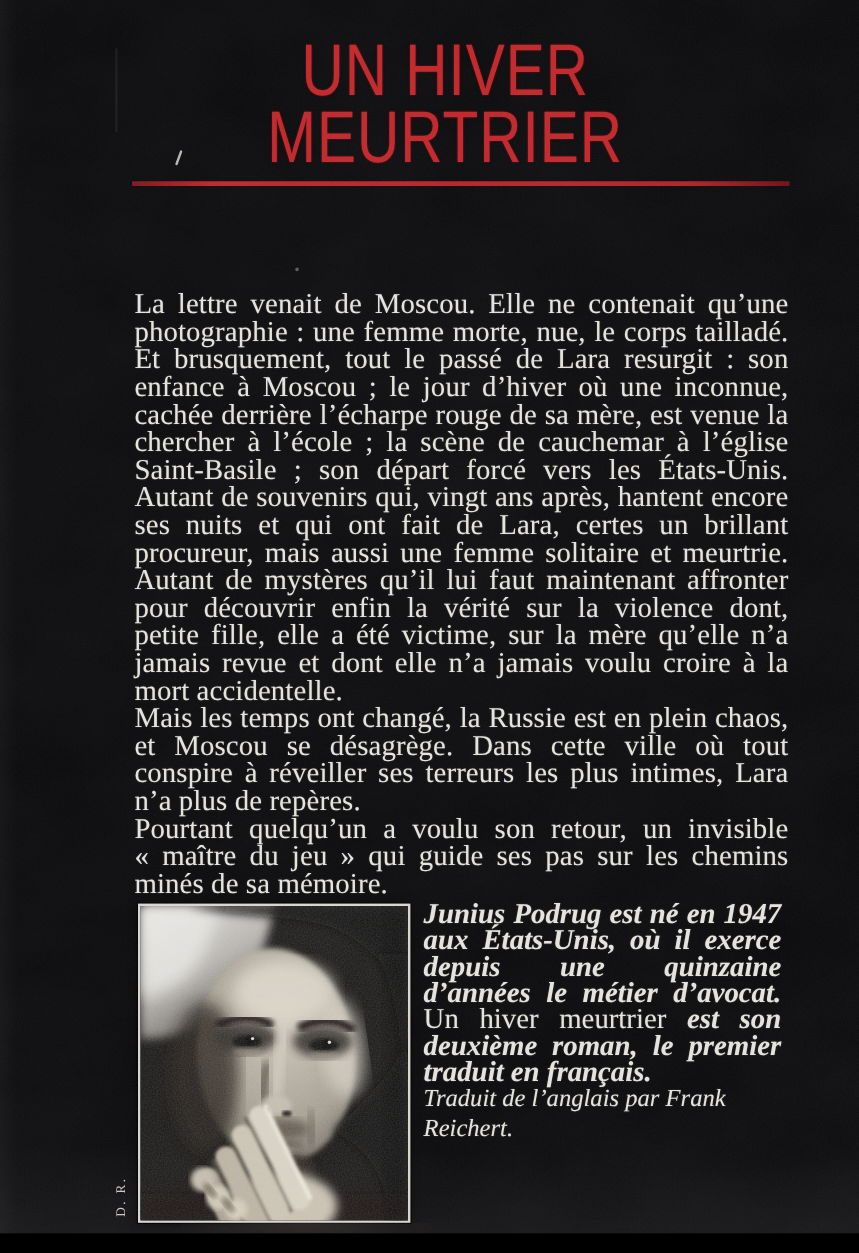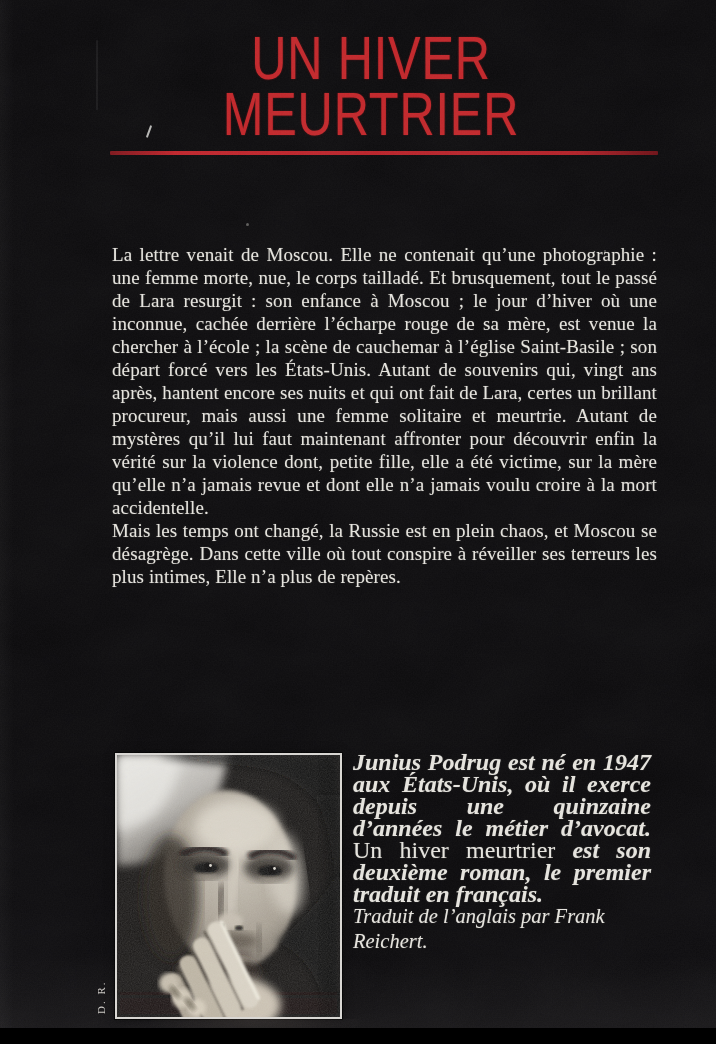--- a/index.html
+++ b/index.html
@@ -19,21 +19,21 @@
     transform:scaleX(0.8);transform-origin:358px 0;
     text-shadow:0 0 2px rgba(180,25,30,0.55);
   }
   .rule{
     position:absolute;left:110px;top:151px;width:548px;height:4px;
     background:linear-gradient(90deg,#7e151b,#c1242b 12%,#b22128 85%,#6e1016);
     border-radius:1px;
   }
   .synopsis{
     position:absolute;left:112px;top:243px;width:545px;
-    font-size:19px;line-height:23px;color:#e6e4de;
+    font-size:24px;line-height:23px;color:#e6e4de;
     text-align:justify;letter-spacing:0.1px;
     text-shadow:0 0 1.5px rgba(230,228,220,0.3);
   }
   .synopsis p{margin:0;}
   .photo{
     position:absolute;left:115px;top:753px;width:223px;height:262px;margin:0;
     border:2px solid #d9d7d3;background:#141211;
     box-shadow:0 0 0 1px rgba(0,0,0,0.9), 0 0 8px rgba(0,0,0,0.6);
   }
   .photo svg{display:block;}
@@ -81,21 +81,22 @@
 
   <div class="rule"></div>
 
   <div class="scratch"></div>
   <div class="speck s1"></div>
   <div class="speck s2"></div>
   <div class="speck s3"></div>
 
   <div class="synopsis">
     <p>La lettre venait de Moscou. Elle ne contenait qu’une photographie : une femme morte, nue, le corps tailladé. Et brusquement, tout le passé de Lara resurgit : son enfance à Moscou ; le jour d’hiver où une inconnue, cachée derrière l’écharpe rouge de sa mère, est venue la chercher à l’école ; la scène de cauchemar à l’église Saint-Basile ; son départ forcé vers les États-Unis. Autant de souvenirs qui, vingt ans après, hantent encore ses nuits et qui ont fait de Lara, certes un brillant procureur, mais aussi une femme solitaire et meurtrie. Autant de mystères qu’il lui faut maintenant affronter pour découvrir enfin la vérité sur la violence dont, petite fille, elle a été victime, sur la mère qu’elle n’a jamais revue et dont elle n’a jamais voulu croire à la mort accidentelle.</p>
-    <p>Mais les temps ont changé, la Russie est en plein chaos, et Moscou se désagrège. Dans cette ville où tout conspire à réveiller ses terreurs les plus intimes, Elle n’a plus de repères.</p>
+    <p>Mais les temps ont changé, la Russie est en plein chaos, et Moscou se désagrège. Dans cette ville où tout conspire à réveiller ses terreurs les plus intimes, Lara n’a plus de repères.</p>
+    <p>Pourtant quelqu’un a voulu son retour, un invisible «&nbsp;maître du jeu&nbsp;» qui guide ses pas sur les chemins minés de sa mémoire.</p>
   </div>
 
   <figure class="photo">
     <svg width="223" height="262" viewBox="0 0 223 262" xmlns="http://www.w3.org/2000/svg">
       <defs>
         <linearGradient id="wall" x1="0" y1="0" x2="0.6" y2="1">
           <stop offset="0" stop-color="#eae9e5"></stop>
           <stop offset="0.55" stop-color="#b5b2ad"></stop>
           <stop offset="1" stop-color="#504c47"></stop>
         </linearGradient>

